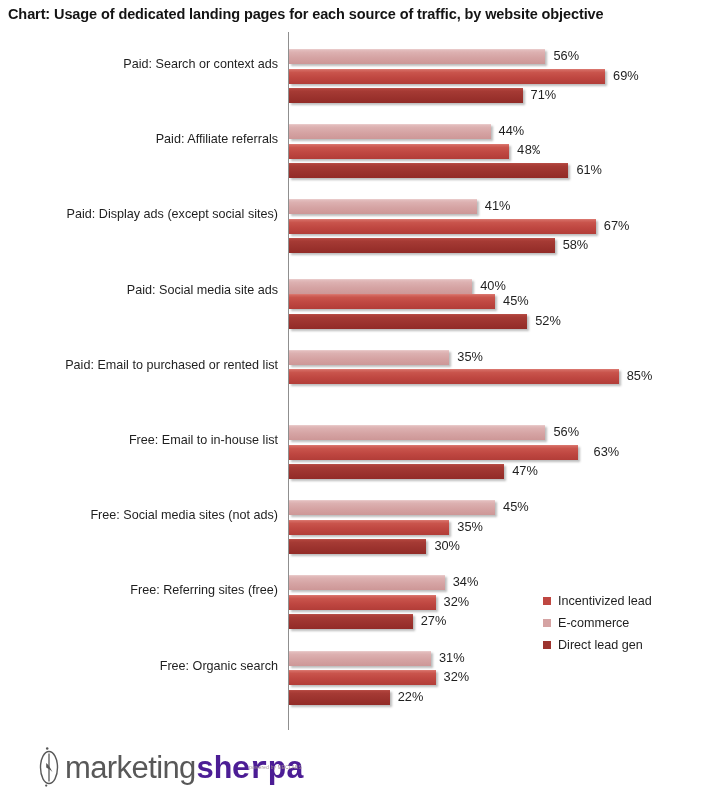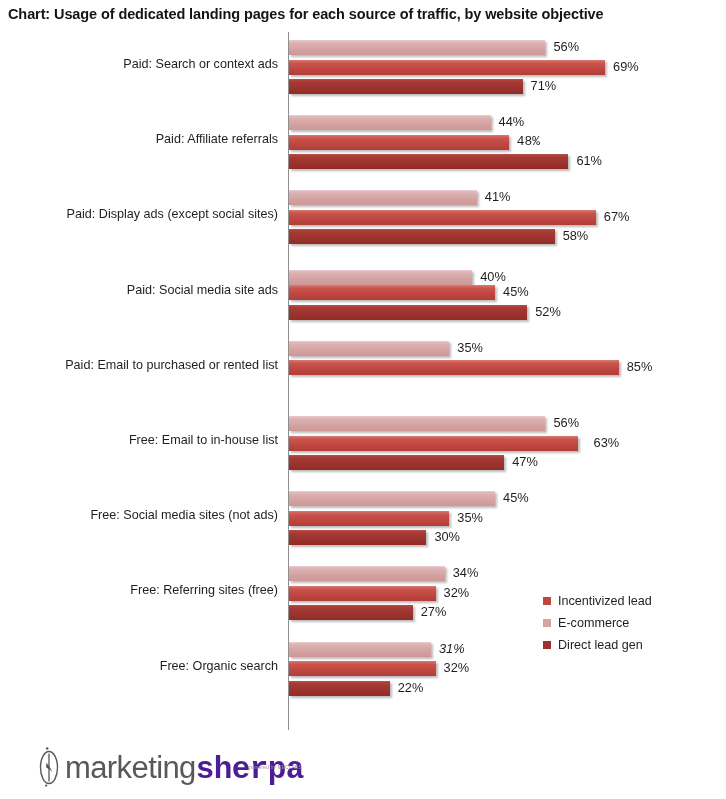--- a/index.html
+++ b/index.html
@@ -66,20 +66,21 @@
     font-size: 12.6px;
     color: #1f1f1f;
     white-space: nowrap;
     line-height: 16px;
   }
 
   .bar-row {
     position: absolute;
     left: 289px;
     height: 15px;
+    margin-top: 9px;
   }
   .bar {
     position: absolute;
     left: 0;
     top: 0;
     height: 15px;
     box-sizing: border-box;
     box-shadow: 2px 2px 2px rgba(90,90,90,0.40);
   }
   .bar.s0 {
@@ -304,21 +305,21 @@
             <div class="bar s1" style="width: 146.56px;"></div>
             <div class="bar-value" style="left: 154.56px;">32%</div>
           </div>
           <div class="bar-row" style="top: 39px; width: 430px;">
             <div class="bar s2" style="width: 123.66px;"></div>
             <div class="bar-value" style="left: 131.66px;">27%</div>
           </div>
         </div>
         <div class="cat-group" style="top: 609.6px;">
           <div class="cat-label">Free:  Organic search</div>
-          <div class="bar-row" style="top: 0px; width: 430px; font-style: italic;">
+          <div class="bar-row" style="top: 0px; width: 430px;">
             <div class="bar s0" style="width: 141.98px;"></div>
             <div class="bar-value" style="left: 149.98px;">31%</div>
           </div>
           <div class="bar-row" style="top: 19.5px; width: 430px;">
             <div class="bar s1" style="width: 146.56px;"></div>
             <div class="bar-value" style="left: 154.56px;">32%</div>
           </div>
           <div class="bar-row" style="top: 39px; width: 430px;">
             <div class="bar s2" style="width: 100.76px;"></div>
             <div class="bar-value" style="left: 108.76px;">22%</div>

